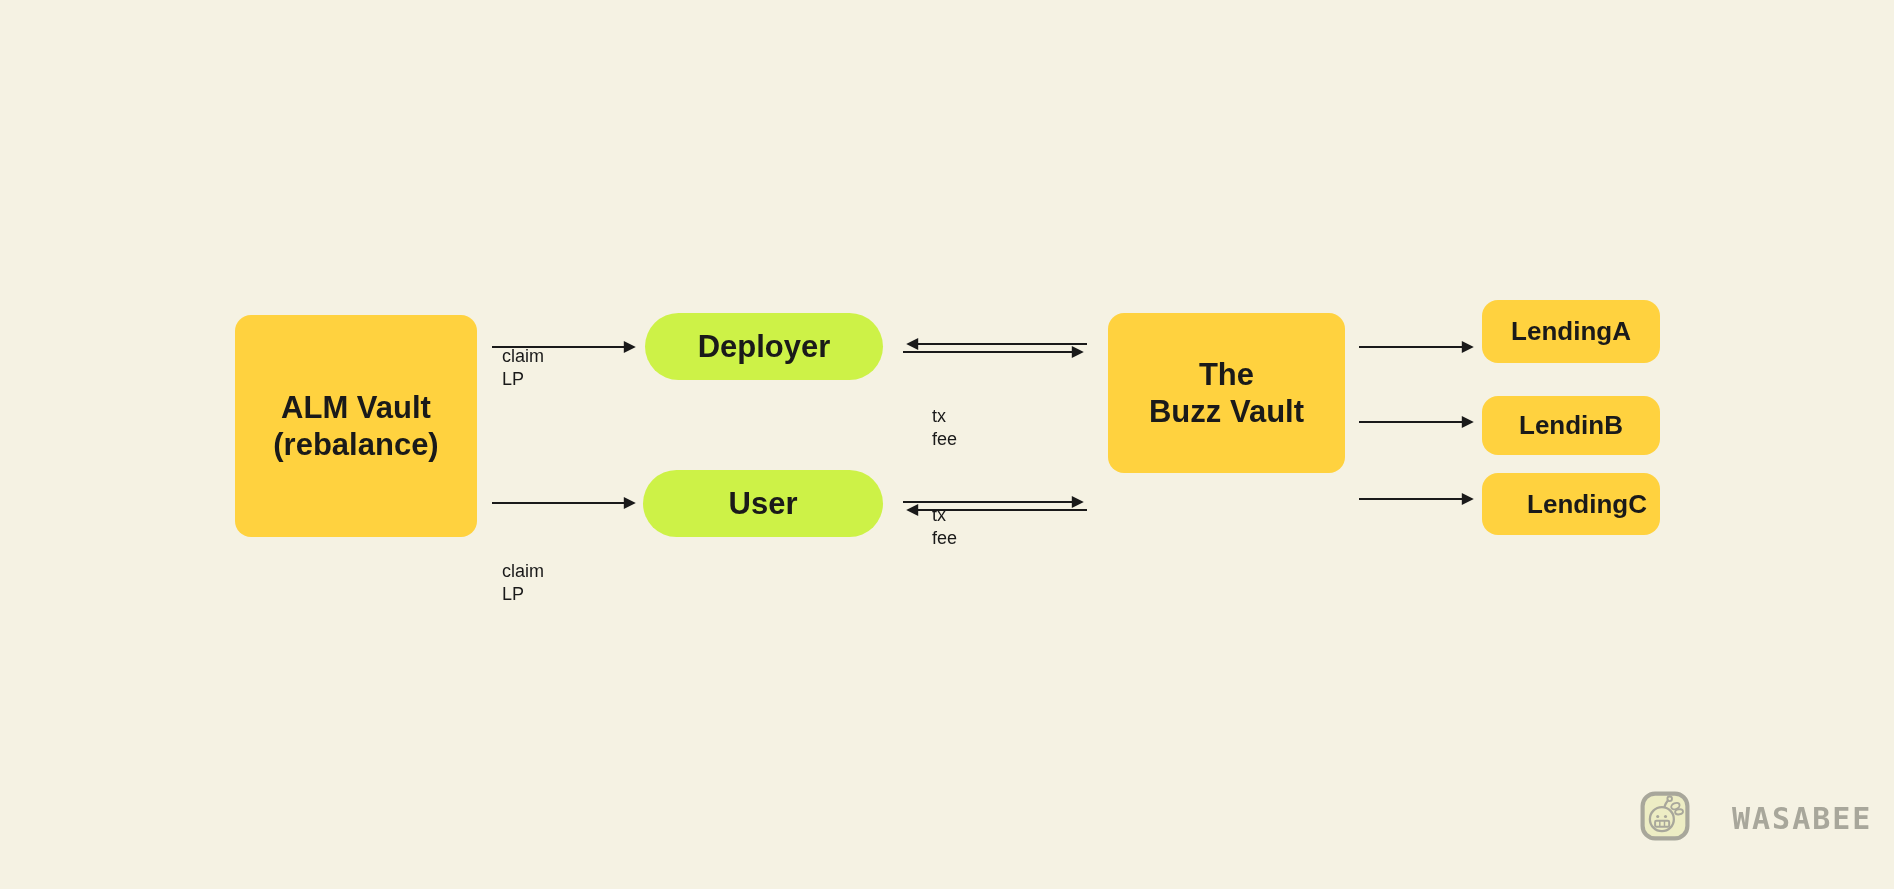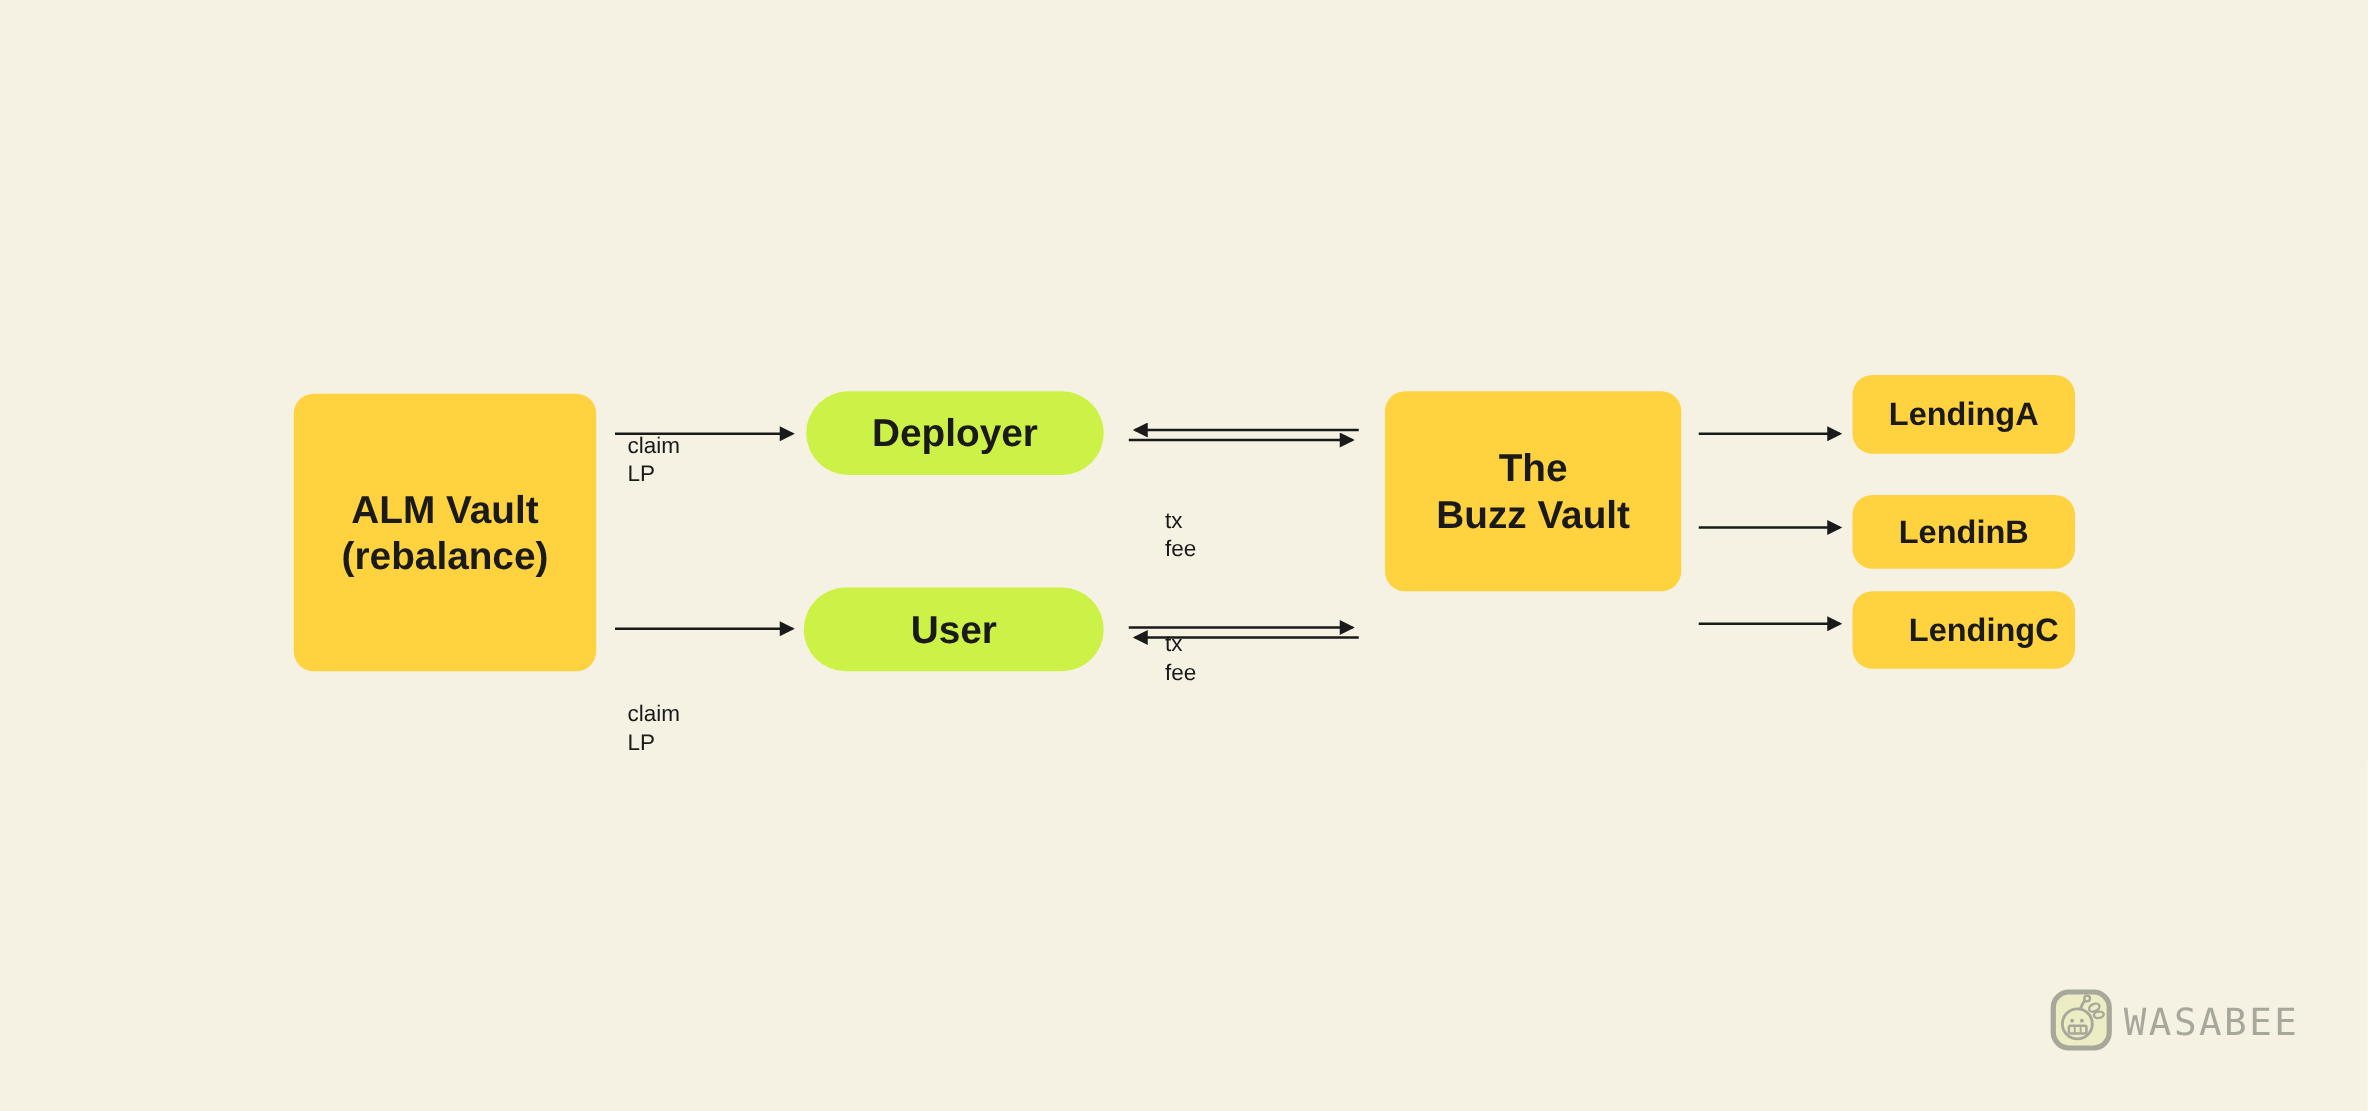--- a/index.html
+++ b/index.html
@@ -54,24 +54,25 @@
   .logo {
     position: absolute;
     left: 1640px;
     top: 791px;
     display: flex;
     align-items: center;
     gap: 9px;
   }
   .logo-text {
     font-family: "DejaVu Sans Mono", monospace;
-    font-weight: normal;
+    font-weight: bold;
     font-size: 30px;
     letter-spacing: 2px;
     color: var(--color-logo-gray, #A8A79B);
+    margin-left: 33px;
   }
   .logo-stroke { stroke: var(--color-logo-gray, #A8A79B); }
   .logo-fill   { fill: var(--color-logo-fill, #EDEDC4); }
   .logo-solid  { fill: var(--color-logo-gray, #A8A79B); }
 </style>
 </head>
 <body>
 
 <div class="canvas">
 

